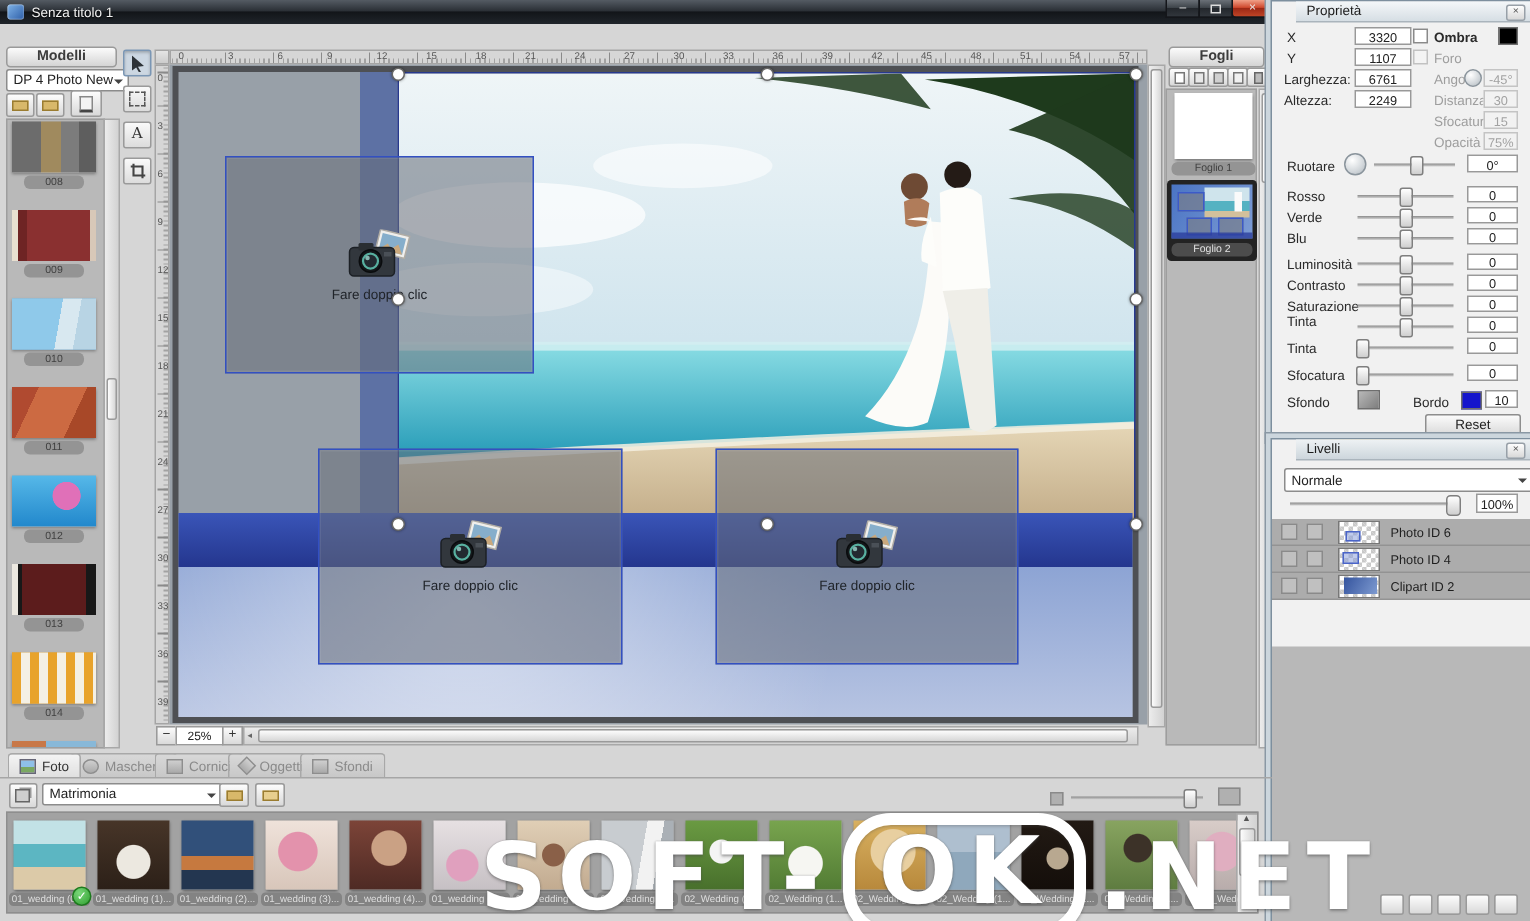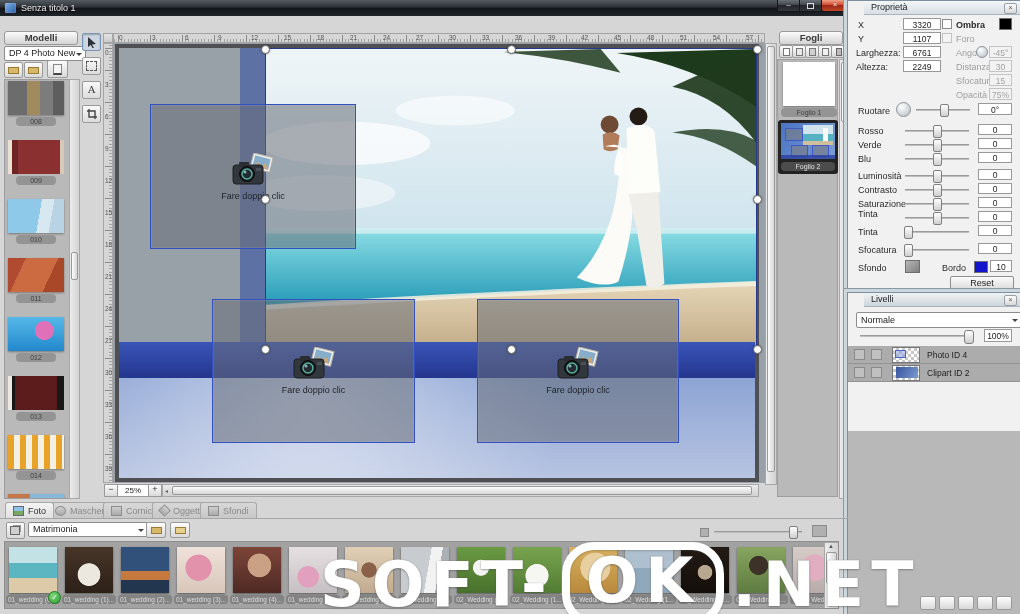--- a/index.html
+++ b/index.html
@@ -598,20 +598,28 @@
     </div>
     <div class="track" style="left:12px;top:42px;width:112px"></div>
     <div class="sl-thumb" style="left:116px;top:37px;width:8px;height:12px;border-radius:3px"></div>
     <div class="num" style="left:136px;top:36px;width:28px;height:13px;line-height:13px">100%</div>
 
     <div class="layer-list" style="top:53px">
       <div class="layer-row">
         <div class="layer-sq"></div>
           <div class="layer-sq"></div>
         <div class="layer-thumb checker">
+            <div class="mini-rect" style="left:4px;top:6px;width:8px;height:5px"></div>
+          </div>
+        <span class="layer-label">Photo ID 6</span>
+      </div>
+      <div class="layer-row">
+        <div class="layer-sq"></div>
+          <div class="layer-sq"></div>
+        <div class="layer-thumb checker">
             <div class="mini-rect" style="left:2px;top:2px;width:9px;height:6px"></div>
           </div>
         <span class="layer-label">Photo ID 4</span>
       </div>
       <div class="layer-row">
         <div class="layer-sq"></div>
           <div class="layer-sq"></div>
         <div class="layer-thumb checker">
             <div class="clipmini"></div>
           </div>

